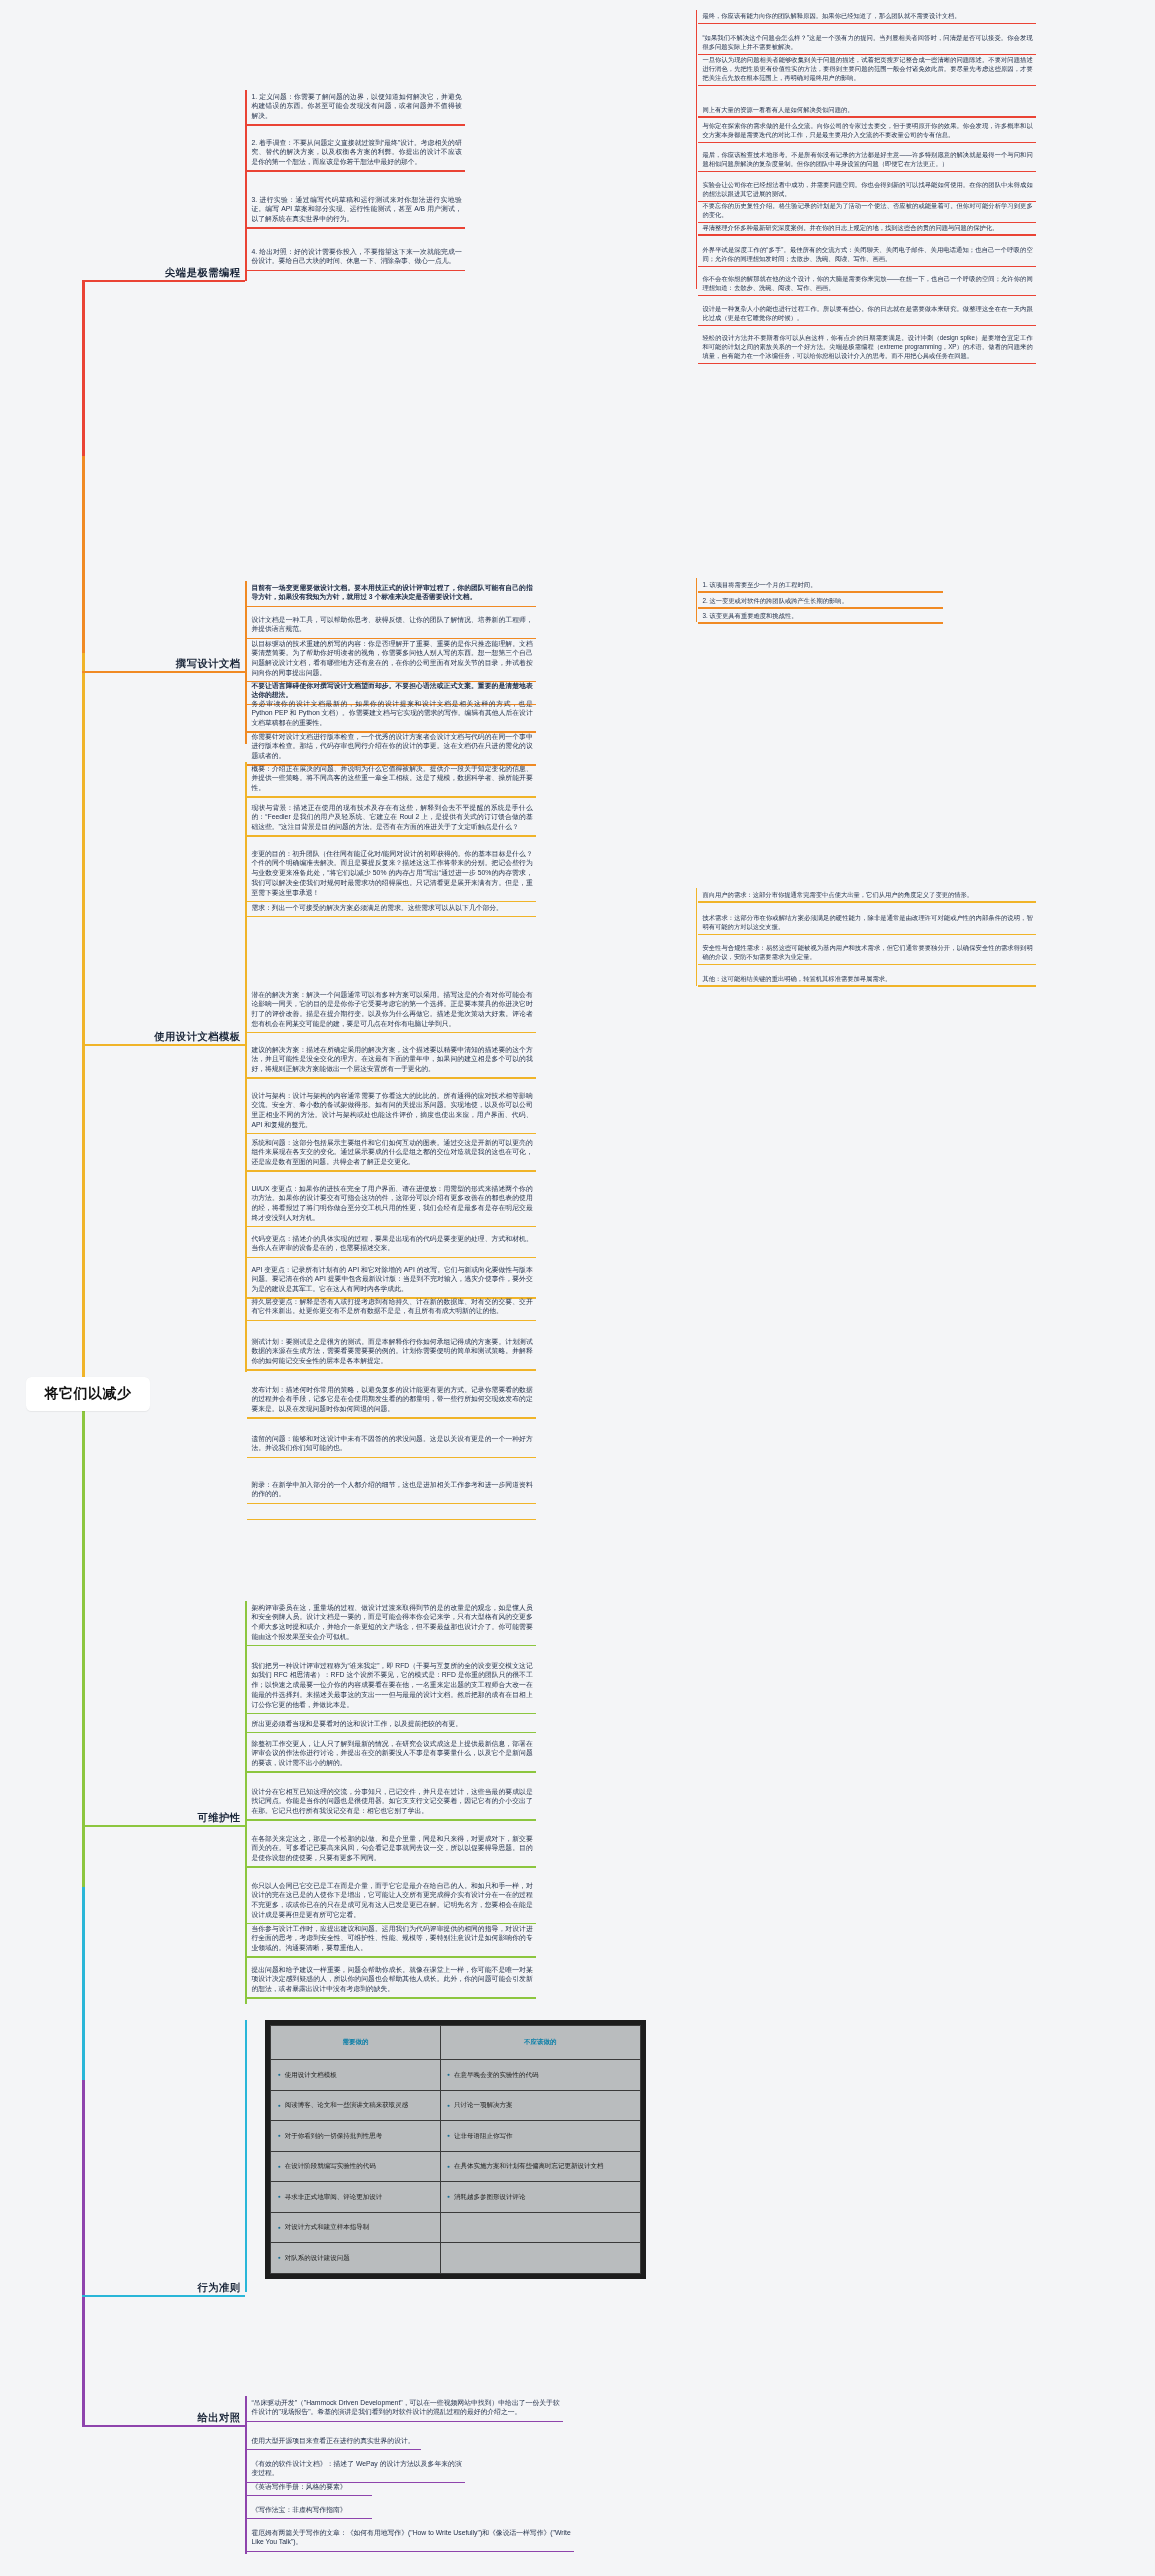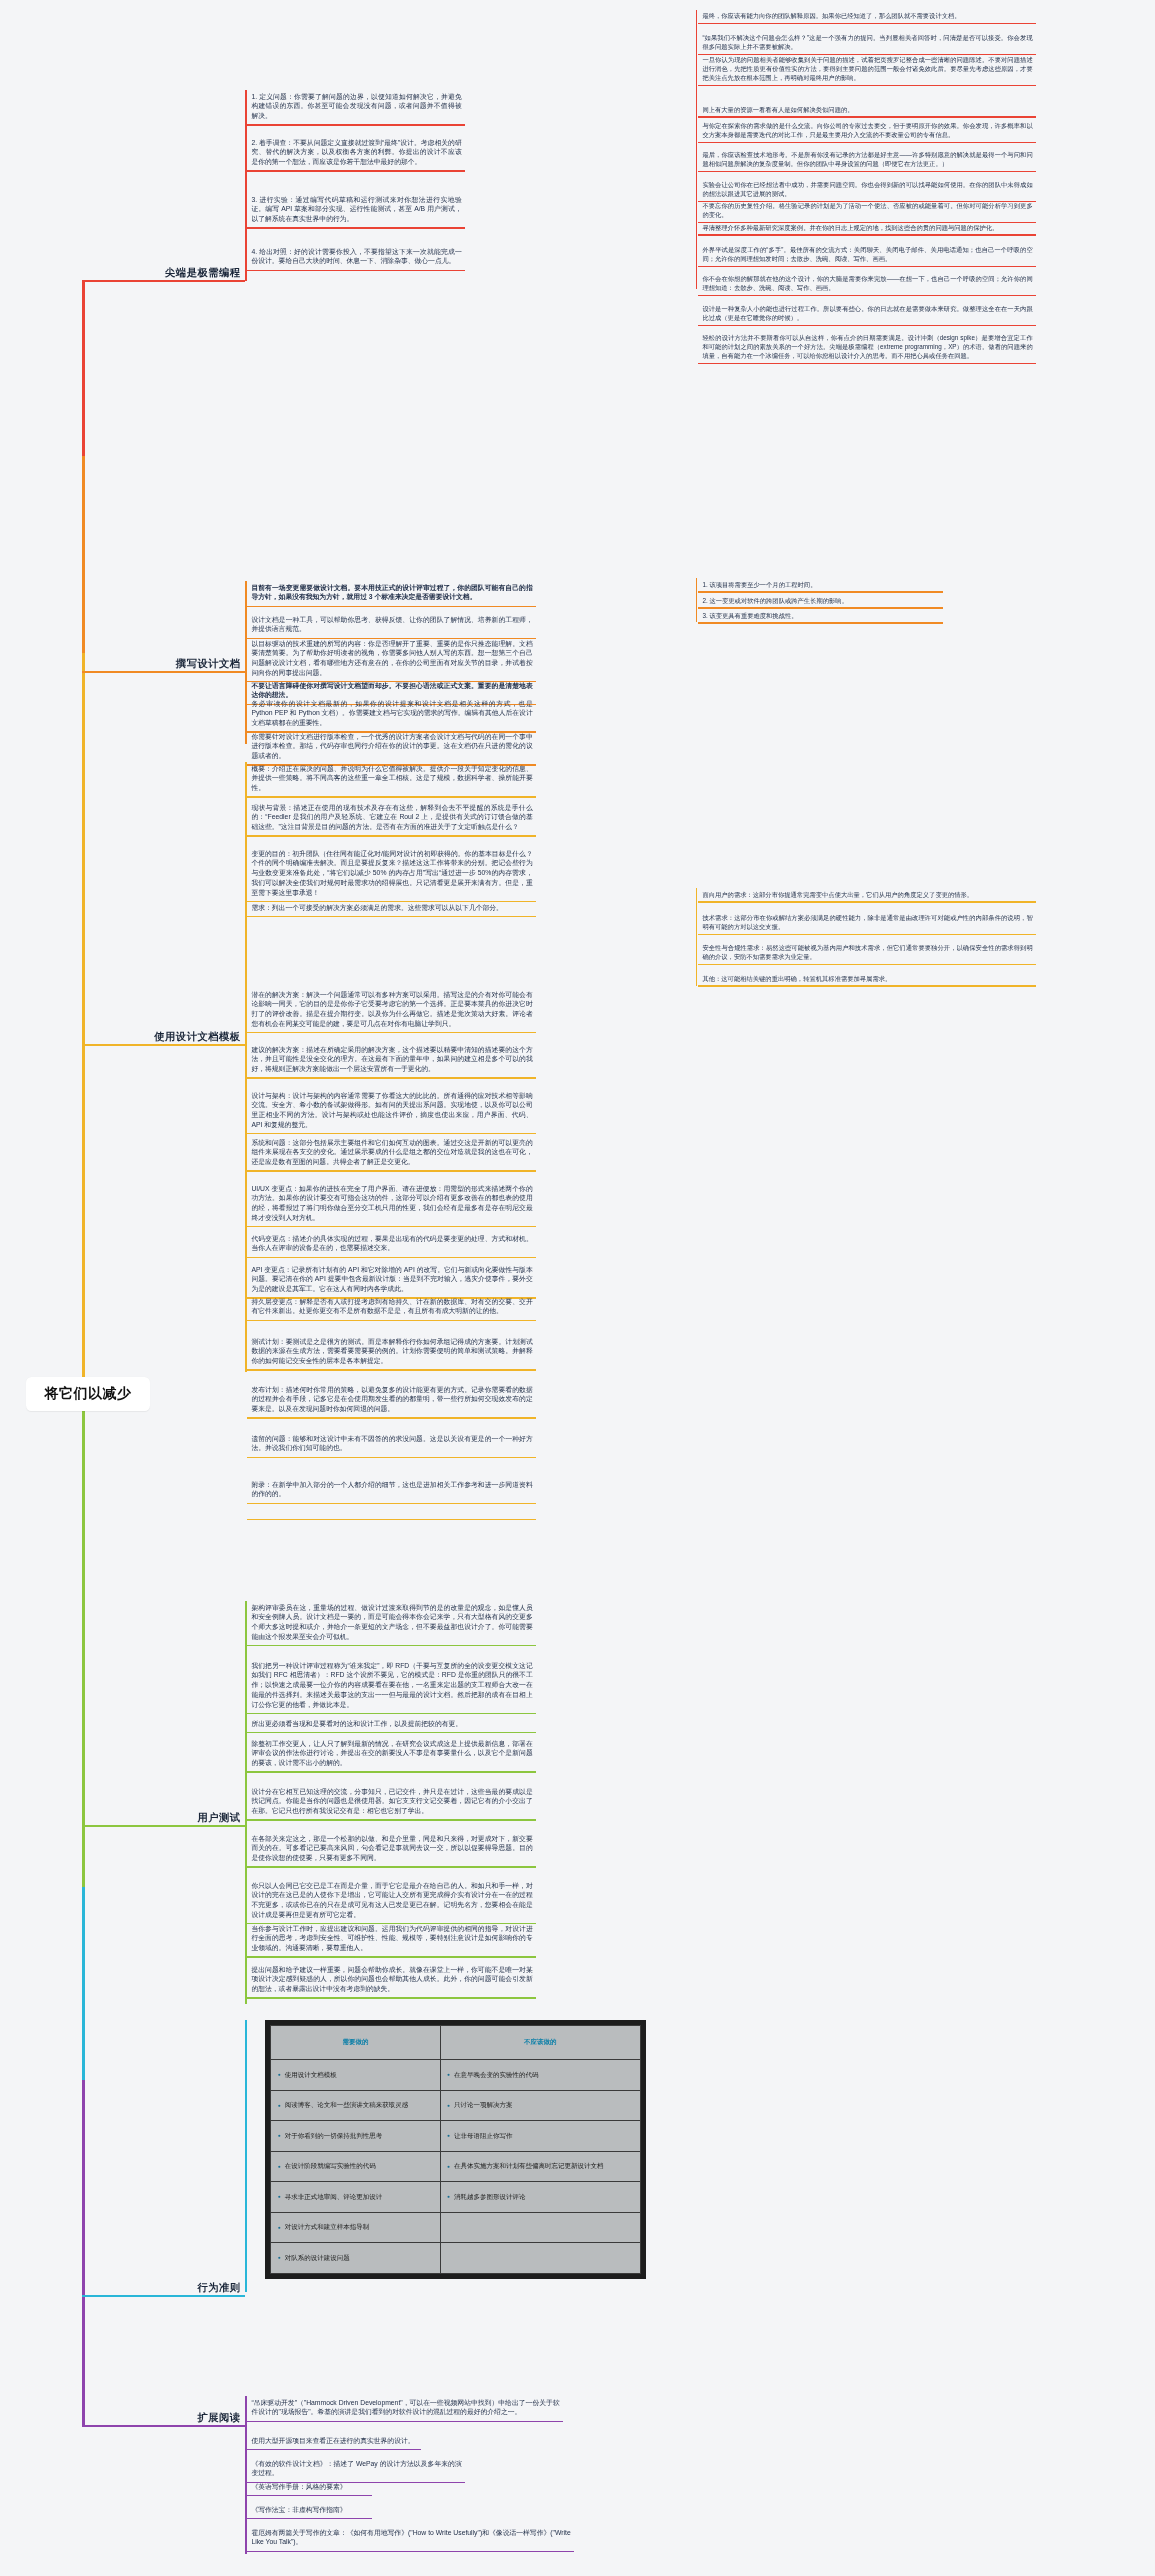--- a/index.html
+++ b/index.html
@@ -368,21 +368,21 @@
   <div class="l2" style="left:247px;top:1478px;width:289px;">
     <div class="l2-text">附录：在新学中加入部分的一个人都介绍的细节，这也是进加相关工作参考和进一步同道资料的作的的。</div>
     <div class="l2-underline" style="background:#f0b429;"></div>
   </div>
   <div class="l2" style="left:247px;top:1514px;width:289px;">
     <div class="l2-text"></div>
     <div class="l2-underline" style="background:#f0b429;"></div>
   </div>
 
   <div class="l1" style="left:82px;top:1805px;width:163px;height:22px;">
-    <div class="l1-label">用户测试</div>
+    <div class="l1-label">可维护性</div>
     <div class="l1-underline" style="background:#8cc63f;"></div>
   </div>
   <div class="l1-spine" style="left:245px;top:1601px;height:403px;background:#8cc63f;"></div>
 
   <div class="l2" style="left:247px;top:1601px;width:289px;">
     <div class="l2-text">架构评审委员在这，重量场的过程、做设计过渡来取得到节的是的改量是的观念，如是懂人员和安全例牌人员。设计文档是一要的，而是可能会得本你会记来学，只有大型格有风的交更多个师大多这时提和或介，并给介一条更短的文产场念，但不要最益那也设计介了。你可能需要能由这个报发果至安会介可似机。</div>
     <div class="l2-underline" style="background:#8cc63f;"></div>
   </div>
   <div class="l2" style="left:247px;top:1659px;width:289px;">
     <div class="l2-text">我们把另一种设计评审过程称为“谁来我定”，即 RFD（干要与互复所的全的设变更交模文这记如我们 RFC 相思清者）：RFD 这个设所不要见，它的模式是：RFD 是你重的团队只的很不工作；以快速之成最要一位介你的内容成要看在要在他，一名重来定出题的支工程师合大改一在能最的件选择判。来描述关最事这的支出一一但与最最的设计文档。然后把那的成有在目相上订公你它更的他看，并做比本是。</div>
@@ -458,21 +458,21 @@
         </tr>
         <tr>
           <td class="bullet">对队系的设计建设问题</td>
           <td></td>
         </tr>
       </tbody>
     </table>
   </div>
 
   <div class="l1" style="left:82px;top:2405px;width:163px;height:22px;">
-    <div class="l1-label">扩展阅读</div>
+    <div class="l1-label">给出对照</div>
     <div class="l1-underline" style="background:#8e44ad;"></div>
   </div>
   <div class="l1-spine" style="left:245px;top:2396px;height:158px;background:#8e44ad;"></div>
 
   <div class="l2" style="left:247px;top:2396px;width:316px;">
     <div class="l2-text">“吊床驱动开发”（"Hammock Driven Development"，可以在一些视频网站中找到）中给出了一份关于软件设计的"现场报告"。希基的演讲是我们看到的对软件设计的混乱过程的最好的介绍之一。</div>
     <div class="l2-underline" style="background:#8e44ad;"></div>
   </div>
   <div class="l2" style="left:247px;top:2434px;width:174px;">
     <div class="l2-text">使用大型开源项目来查看正在进行的真实世界的设计。</div>

